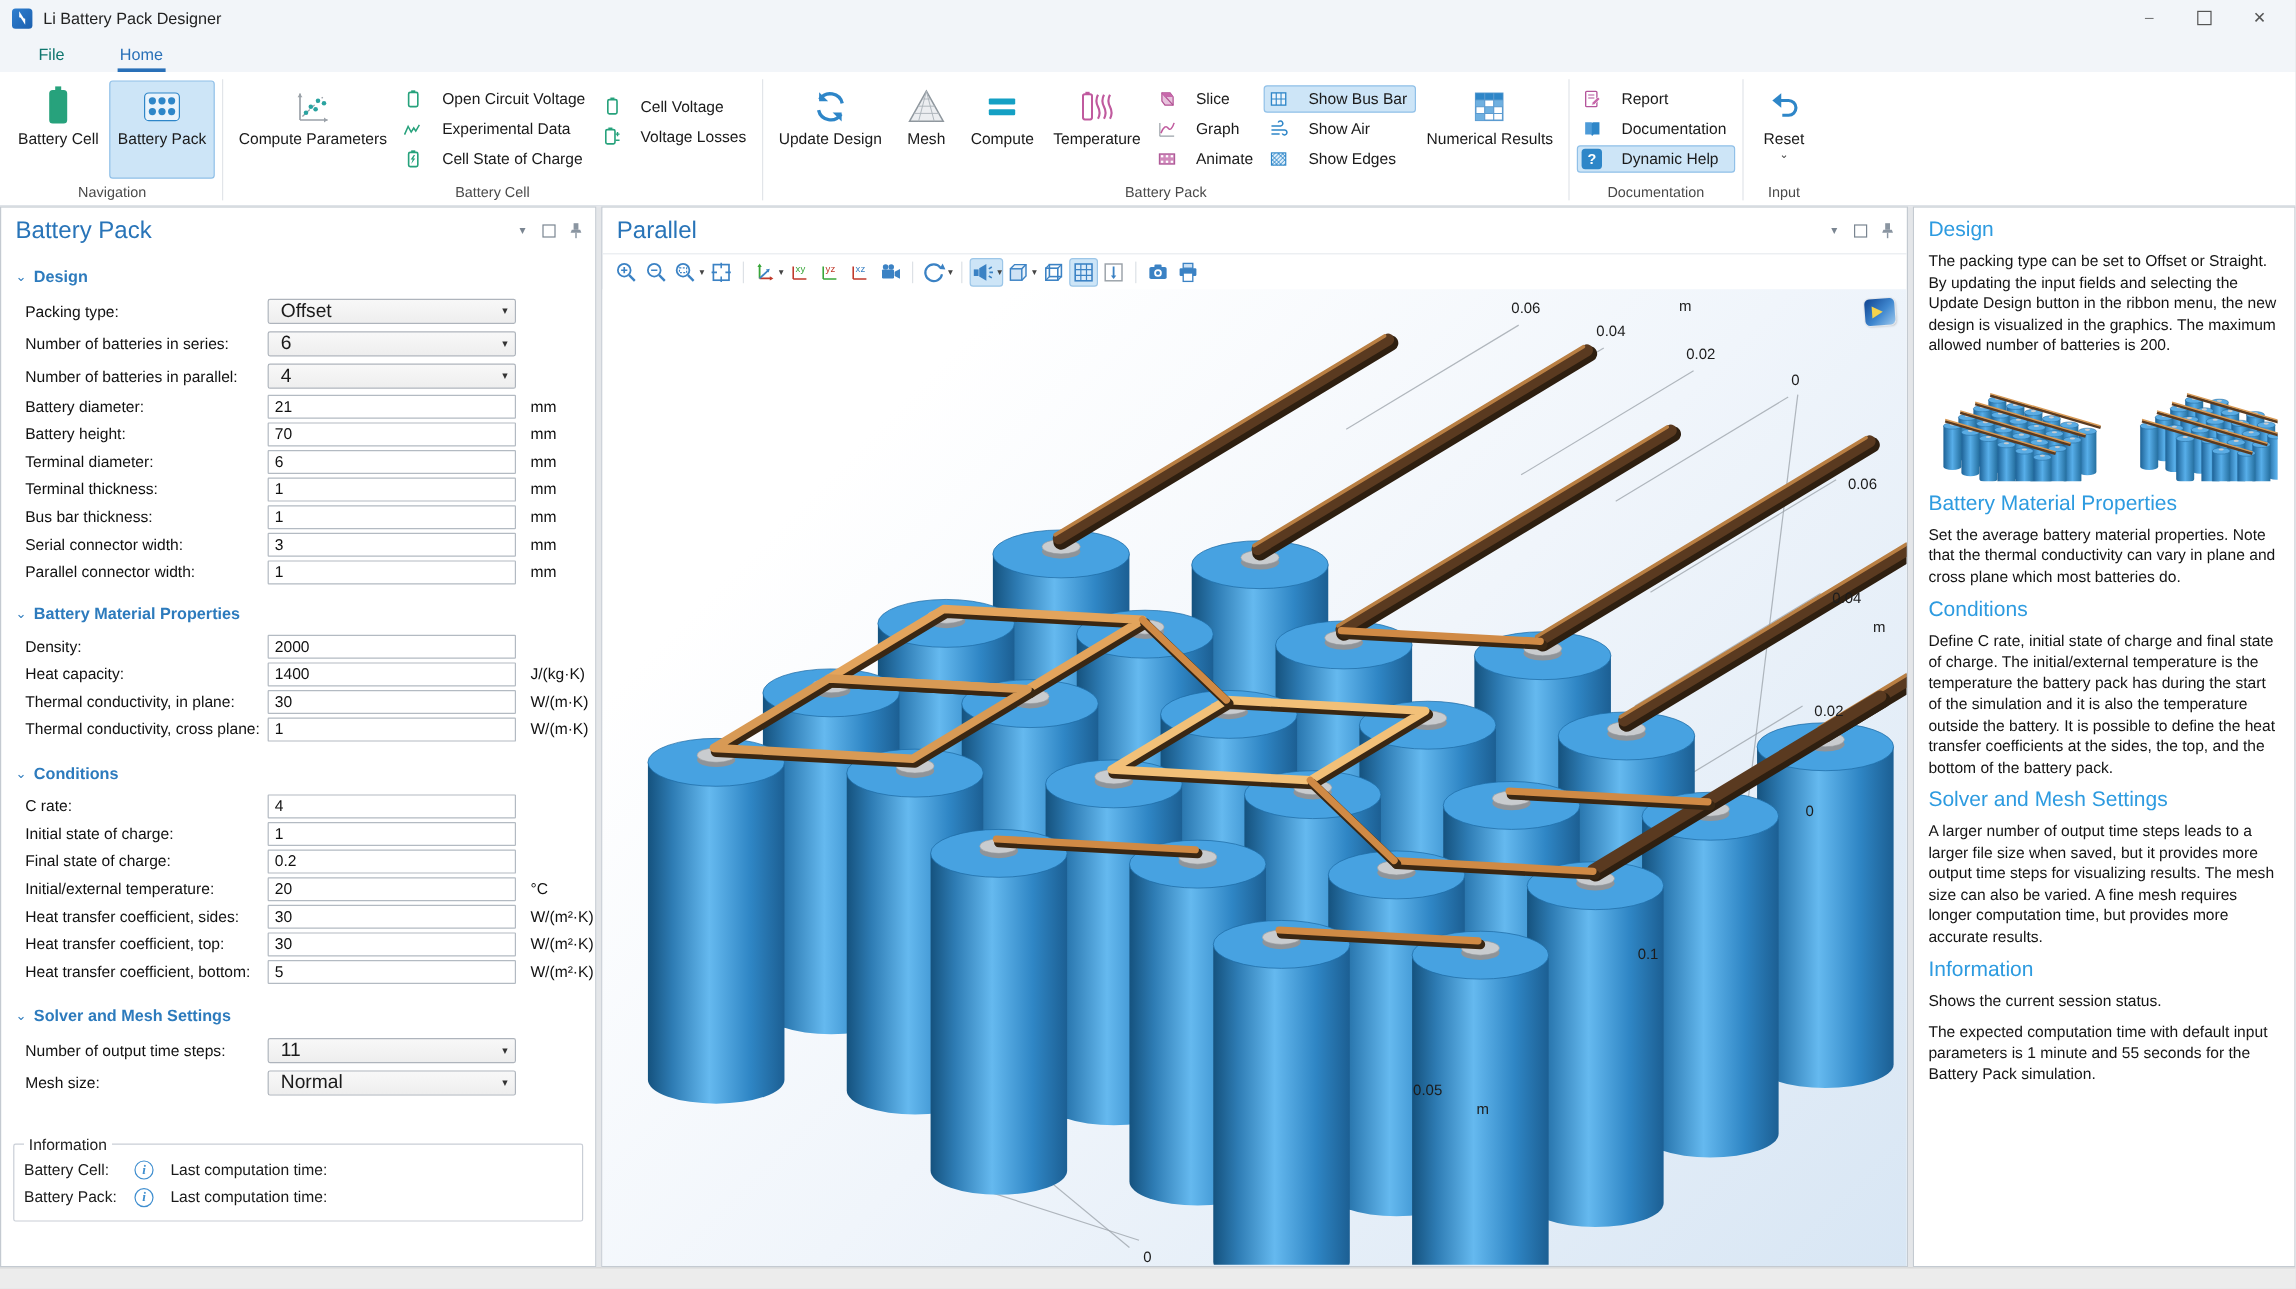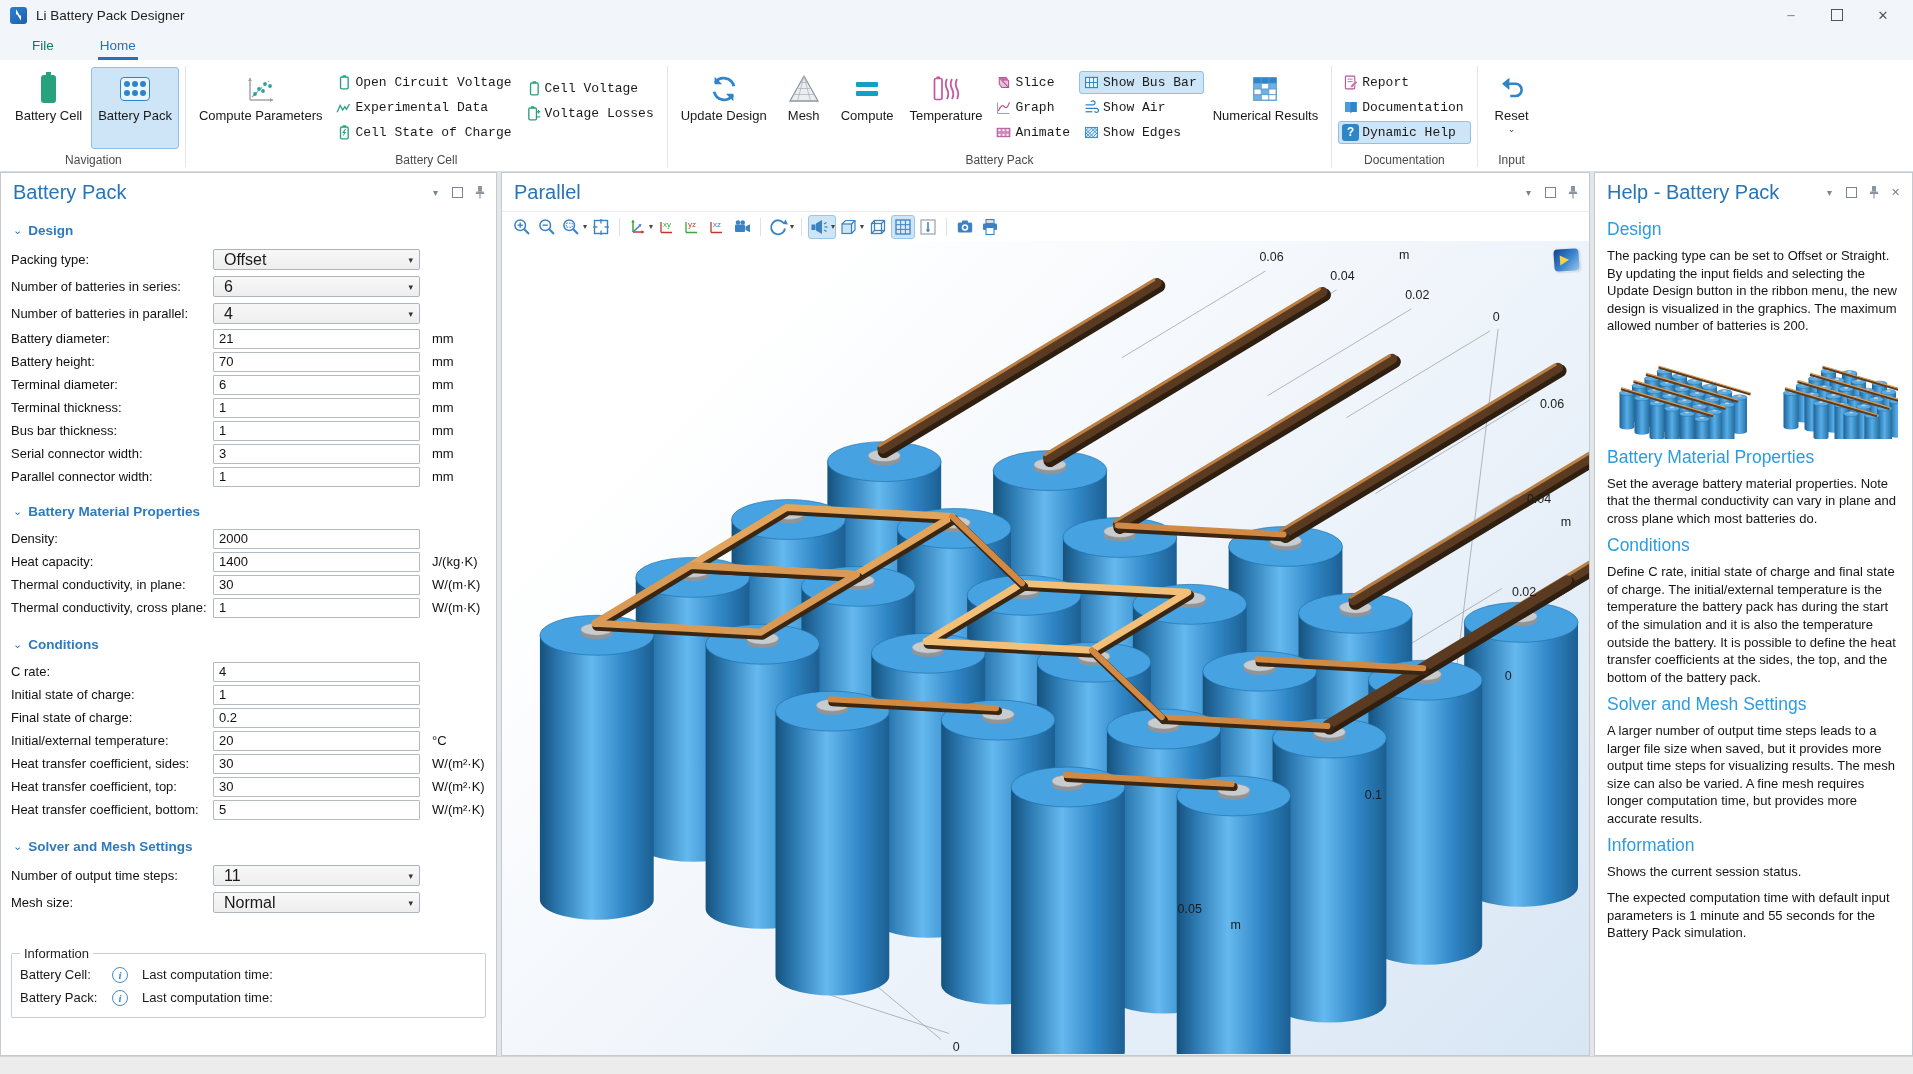--- a/index.html
+++ b/index.html
@@ -34,22 +34,22 @@
   .rgroup { display:flex; flex-direction:column; padding:0 4px; }
   .rgroup-content { flex:1; display:flex; align-items:center; gap:2px; }
   .rgroup-label { height:18px; text-align:center; font-size:12px; color:#4a4a4a; }
   .rsep { width:1px; background:#e2e5e9; margin:4px 2px; }
   .bigbtn { min-width:56px; padding:4px 6px 2px 6px; display:flex; flex-direction:column; align-items:center;
     justify-content:flex-start; gap:3px; border:1px solid transparent; border-radius:3px; text-align:center;
     font-size:13px; line-height:1.15; cursor:default; height:82px; }
   .bigbtn .ic { height:34px; display:flex; align-items:center; justify-content:center; }
   .bigbtn.selected { background:#cde5f7; border-color:#90c0e8; }
   .smallcol { display:flex; flex-direction:column; justify-content:center; gap:2px; height:82px; }
-  .smallitem { display:flex; align-items:center; gap:3px; padding:2px 6px 2px 3px; border:1px solid transparent;
-    border-radius:3px; font-size:13px; white-space:nowrap; cursor:default;font-family:Liberation Mono, monospace; }
+  .smallitem { display:flex; align-items:center; gap:16px; padding:2px 6px 2px 3px; border:1px solid transparent;
+    border-radius:3px; font-size:13px; white-space:nowrap; cursor:default; }
   .smallitem.selected { background:#cde5f7; border-color:#90c0e8; }
   .smallitem .ic { width:17px; height:17px; display:flex; align-items:center; justify-content:center; flex:0 0 auto; }
 
   .battery-css { width:15px; height:28px; border:2px solid #27a27c; border-radius:3px; position:relative; background:#27a27c; }
   .battery-css::before { content:""; position:absolute; top:-5px; left:3px; width:5px; height:3px; background:#27a27c; }
   .pack-css { width:30px; height:24px; border:1.6px solid #2e86c8; border-radius:4px;
     display:grid; grid-template-columns:repeat(3,1fr); place-items:center; padding:2px; background:#eaf4fc; }
   .pack-css i { width:6px; height:6px; border-radius:50%; background:#2e86c8; }
   .equals-css { width:26px; height:20px; position:relative; }
   .equals-css::before,.equals-css::after { content:""; position:absolute; left:2px; width:22px; height:5px; background:#14a0c4; border-radius:1px; }
@@ -70,21 +70,21 @@
   .phead-icons { margin-left:auto; display:flex; gap:9px; align-items:center; }
   .hicon { color:#7a8591; font-size:10px; display:flex; align-items:center; justify-content:center; width:13px; height:13px; cursor:default; }
   .hicon.square::before { content:""; width:9px; height:9px; border:1.2px solid #7a8591; display:block; }
   .hicon.chev::before { content:"▾"; }
   .hicon.closex::before { content:"✕"; font-size:11px; }
 
   
   .formscroll { flex:1; overflow:hidden; padding-top:2px; position:relative; }
   .sechead { display:flex; align-items:center; gap:6px; padding:10px 0 8px 12px; color:#2d7bbd; font-weight:bold; font-size:13.5px; }
   .sechead .chev { font-weight:normal; font-size:11px; color:#2d7bbd; }
-  .frow { display:grid; grid-template-columns:202px 207px auto; align-items:center; height:23px; padding-left:10px; }
+  .frow { display:grid; grid-template-columns:202px 207px auto; align-items:center; height:23px; padding-left:20px; }
   .frow.tall { height:27px; }
   .flabel { font-size:13px; color:#111; }
   .fselect { height:21px; background:linear-gradient(#f8f8f8,#eeeeee); border:1px solid #aeb4bc; border-radius:2px;
     display:flex; align-items:center; padding:0 6px 0 10px; cursor:default; }
   .fselect .selval { flex:1; font-size:16px; }
   .fselect .selarrow { font-size:9px; color:#333; }
   .ftext { height:20px; width:207px; border:1px solid #b3bac2; border-radius:1px; padding:0 5px; font-size:13px;
     font-family:inherit; color:#111; background:#fff; }
   .funit { padding-left:12px; font-size:13px; color:#111; }
 
@@ -1058,33 +1058,20 @@
           <text x="689" y="673">0.05</text>
           <text x="735" y="689">m</text>
           <text x="455" y="812">0</text>
         </g>
       </svg>
       <div class="cornericon"></div>
     </div>
   </div>
 
   <div class="panel panel-right">
-    <div class="phead">
-      <span class="ptitle">Help - Battery Pack</span>
-      <span class="phead-icons">
-        <span class="hicon chev"></span>
-        <span class="hicon square"></span>
-        <span class="hicon">
-            <svg width="10" height="14">
-              <use href="#s-pin"></use>
-            </svg>
-          </span>
-        <span class="hicon closex"></span>
-      </span>
-    </div>
     <div class="helpbody">
       <div class="hheading">Design</div>
       <div class="htext">The packing type can be set to Offset or Straight.  By updating the input fields and selecting the Update Design button in the ribbon menu, the new design is visualized in the graphics. The maximum allowed number of batteries is 200.</div>
       <div class="hthumbs">
         <svg id="thumbStraight" width="158" height="96">
             <path d="M50 28.4 v34 a7.5 2.6 0 0 0 15 0 v-34 Z" fill="url(#miniCyl)"></path>
             <ellipse cx="57.5" cy="28.4" rx="7.5" ry="2.6" fill="#5aace4" stroke="#1d6296" stroke-width="0.4"></ellipse>
             <ellipse cx="57.5" cy="27.2" rx="2.2" ry="0.9" fill="#c9cccf"></ellipse>
             <path d="M65 33.6 v34 a7.5 2.6 0 0 0 15 0 v-34 Z" fill="url(#miniCyl)"></path>
             <ellipse cx="72.5" cy="33.6" rx="7.5" ry="2.6" fill="#5aace4" stroke="#1d6296" stroke-width="0.4"></ellipse>

